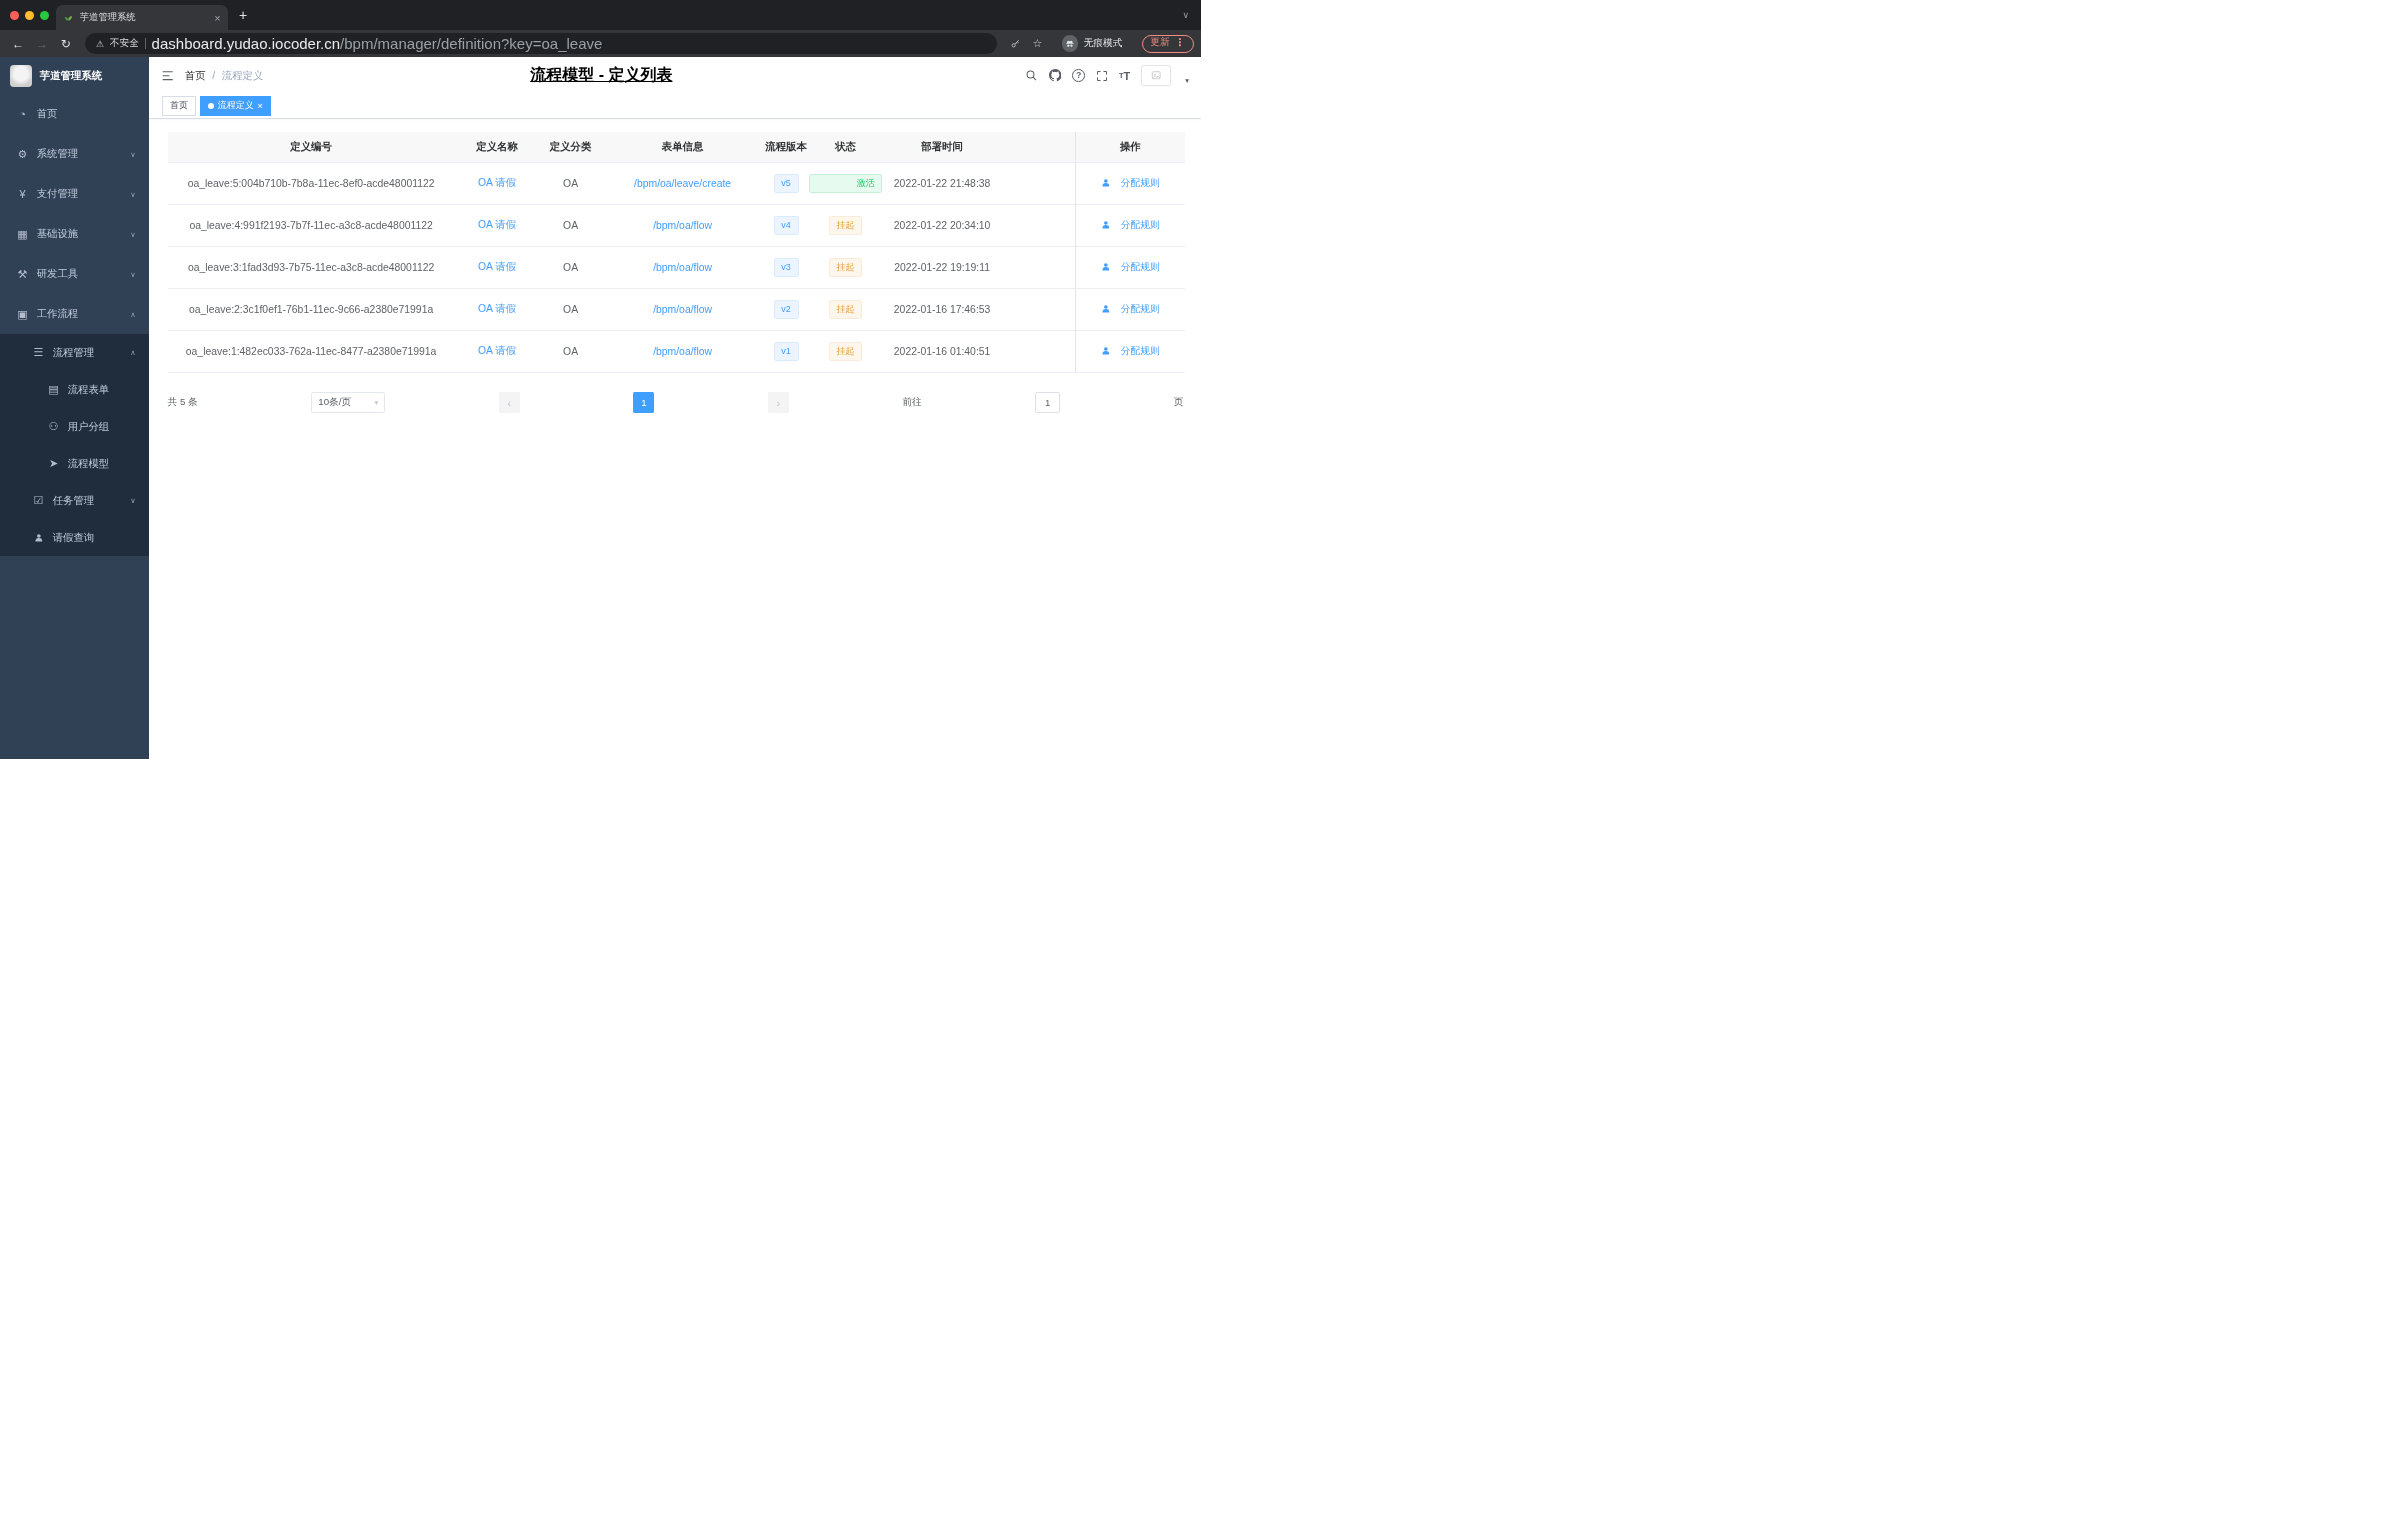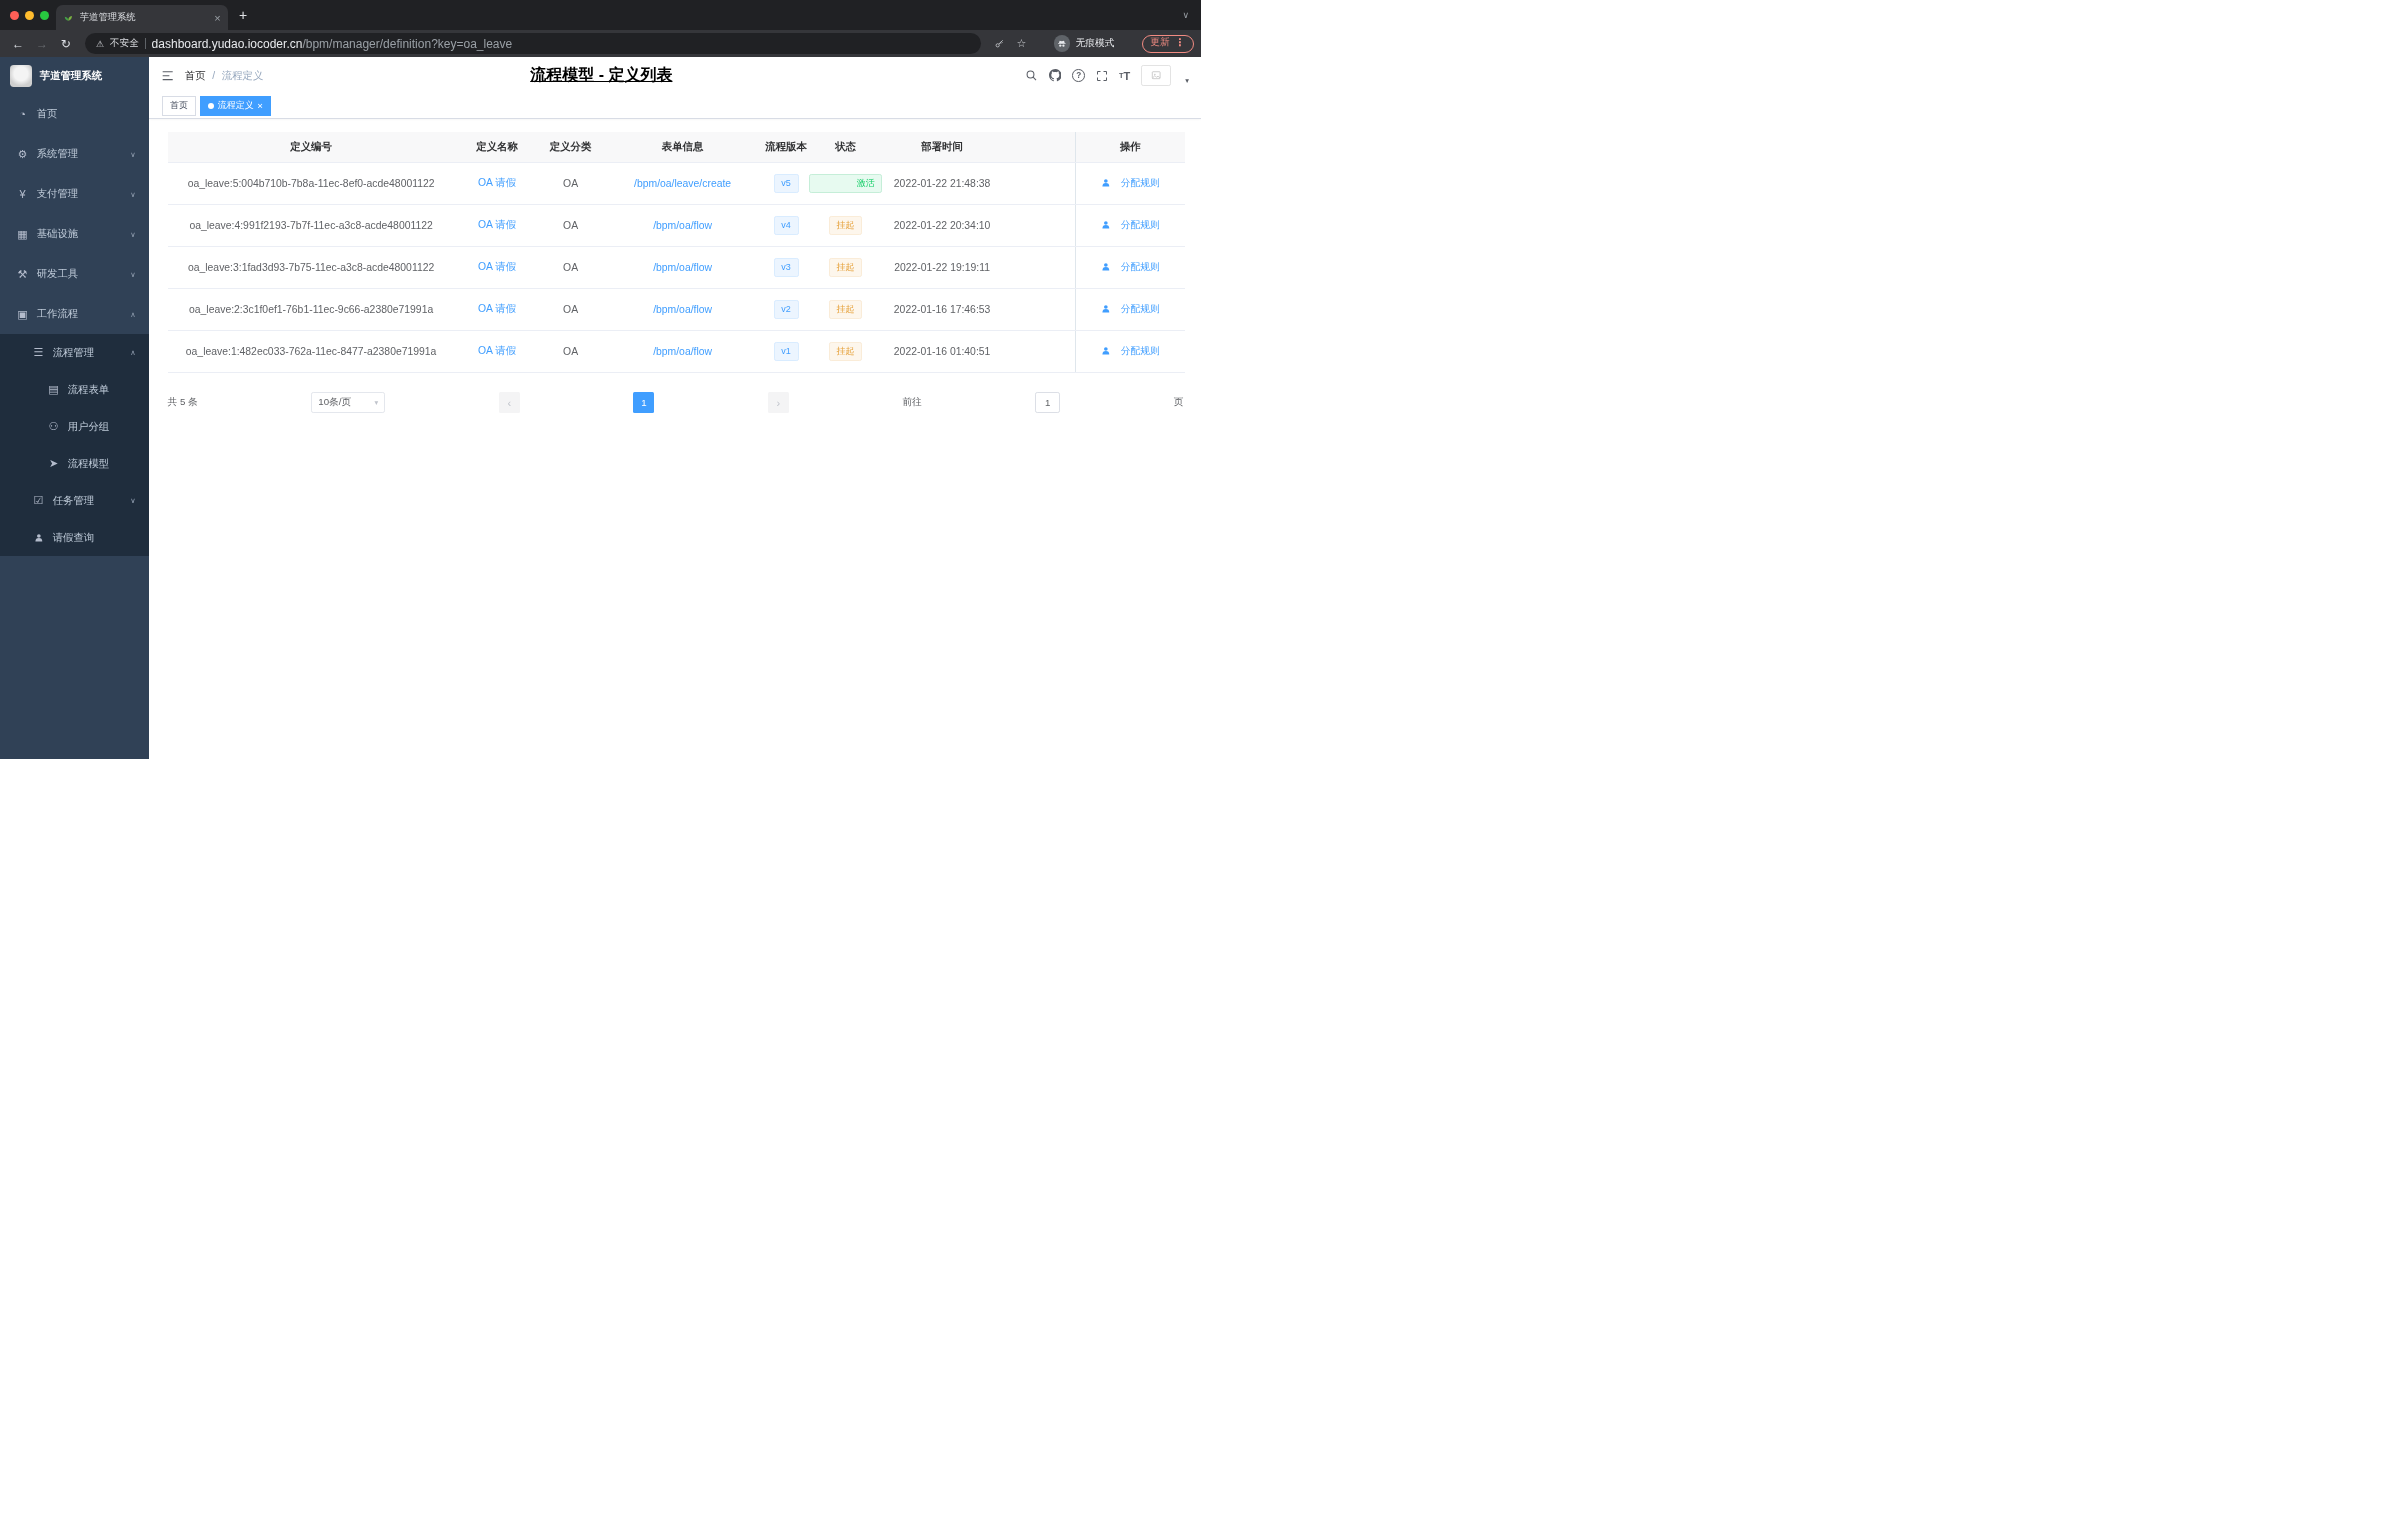--- a/index.html
+++ b/index.html
@@ -19,24 +19,24 @@
   .tabsearch { position:absolute; right:12px; color:#9aa0a6; font-size:9px; }
 
   .toolbar { height:27px; background:#35363a; display:flex; align-items:center; padding:0 7.4px; gap:3px; }
   .nav-ic { color:#dee1e6; font-size:12px; width:21px; text-align:center; }
   .nav-ic.dim { color:#6a6d71; }
   .urlbox { flex:1; height:21px; background:#202124; border-radius:10.4px; margin:0 6px;
     display:flex; align-items:center; padding:0 10.4px; gap:6px; min-width:0; }
   .warn-ic { color:#dadce0; font-size:9px; }
   .sec { color:#dadce0; font-size:9.7px; }
   .sep { width:0.7px; height:10.4px; background:#5f6368; }
-  .url { font-size:12px; white-space:nowrap; overflow:hidden; }
+  .url { font-size:15px; white-space:nowrap; overflow:hidden; }
   .url .dom { color:#e8eaed; } .url .path { color:#9aa0a6; }
   .tb-ic { color:#c9ccd0; font-size:11px; width:19.3px; text-align:center; display:inline-flex; justify-content:center; align-items:center; }
-  .incog { display:flex; align-items:center; gap:5.2px; margin:0 20px; }
+  .incog { display:flex; align-items:center; gap:5.2px; margin:0 12px; }
   .incog-ic { width:16.3px; height:16.3px; border-radius:50%; background:#5f6368; color:#e8eaed;
     display:flex; align-items:center; justify-content:center; }
   .incog-label { color:#e8eaed; font-size:9.7px; }
   .update { height:18px; border:1.1px solid #f28b82; border-radius:9.7px; display:flex; 
     padding:0 7.4px; gap:5.2px; margin-left:4.5px; }
   .update .upd-label { color:#f28b82; font-size:9.7px; }
   .update .dots { color:#f28b82; font-weight:bold; font-size:10.4px; }
 
   
   .app { display:flex; height:702px; }

